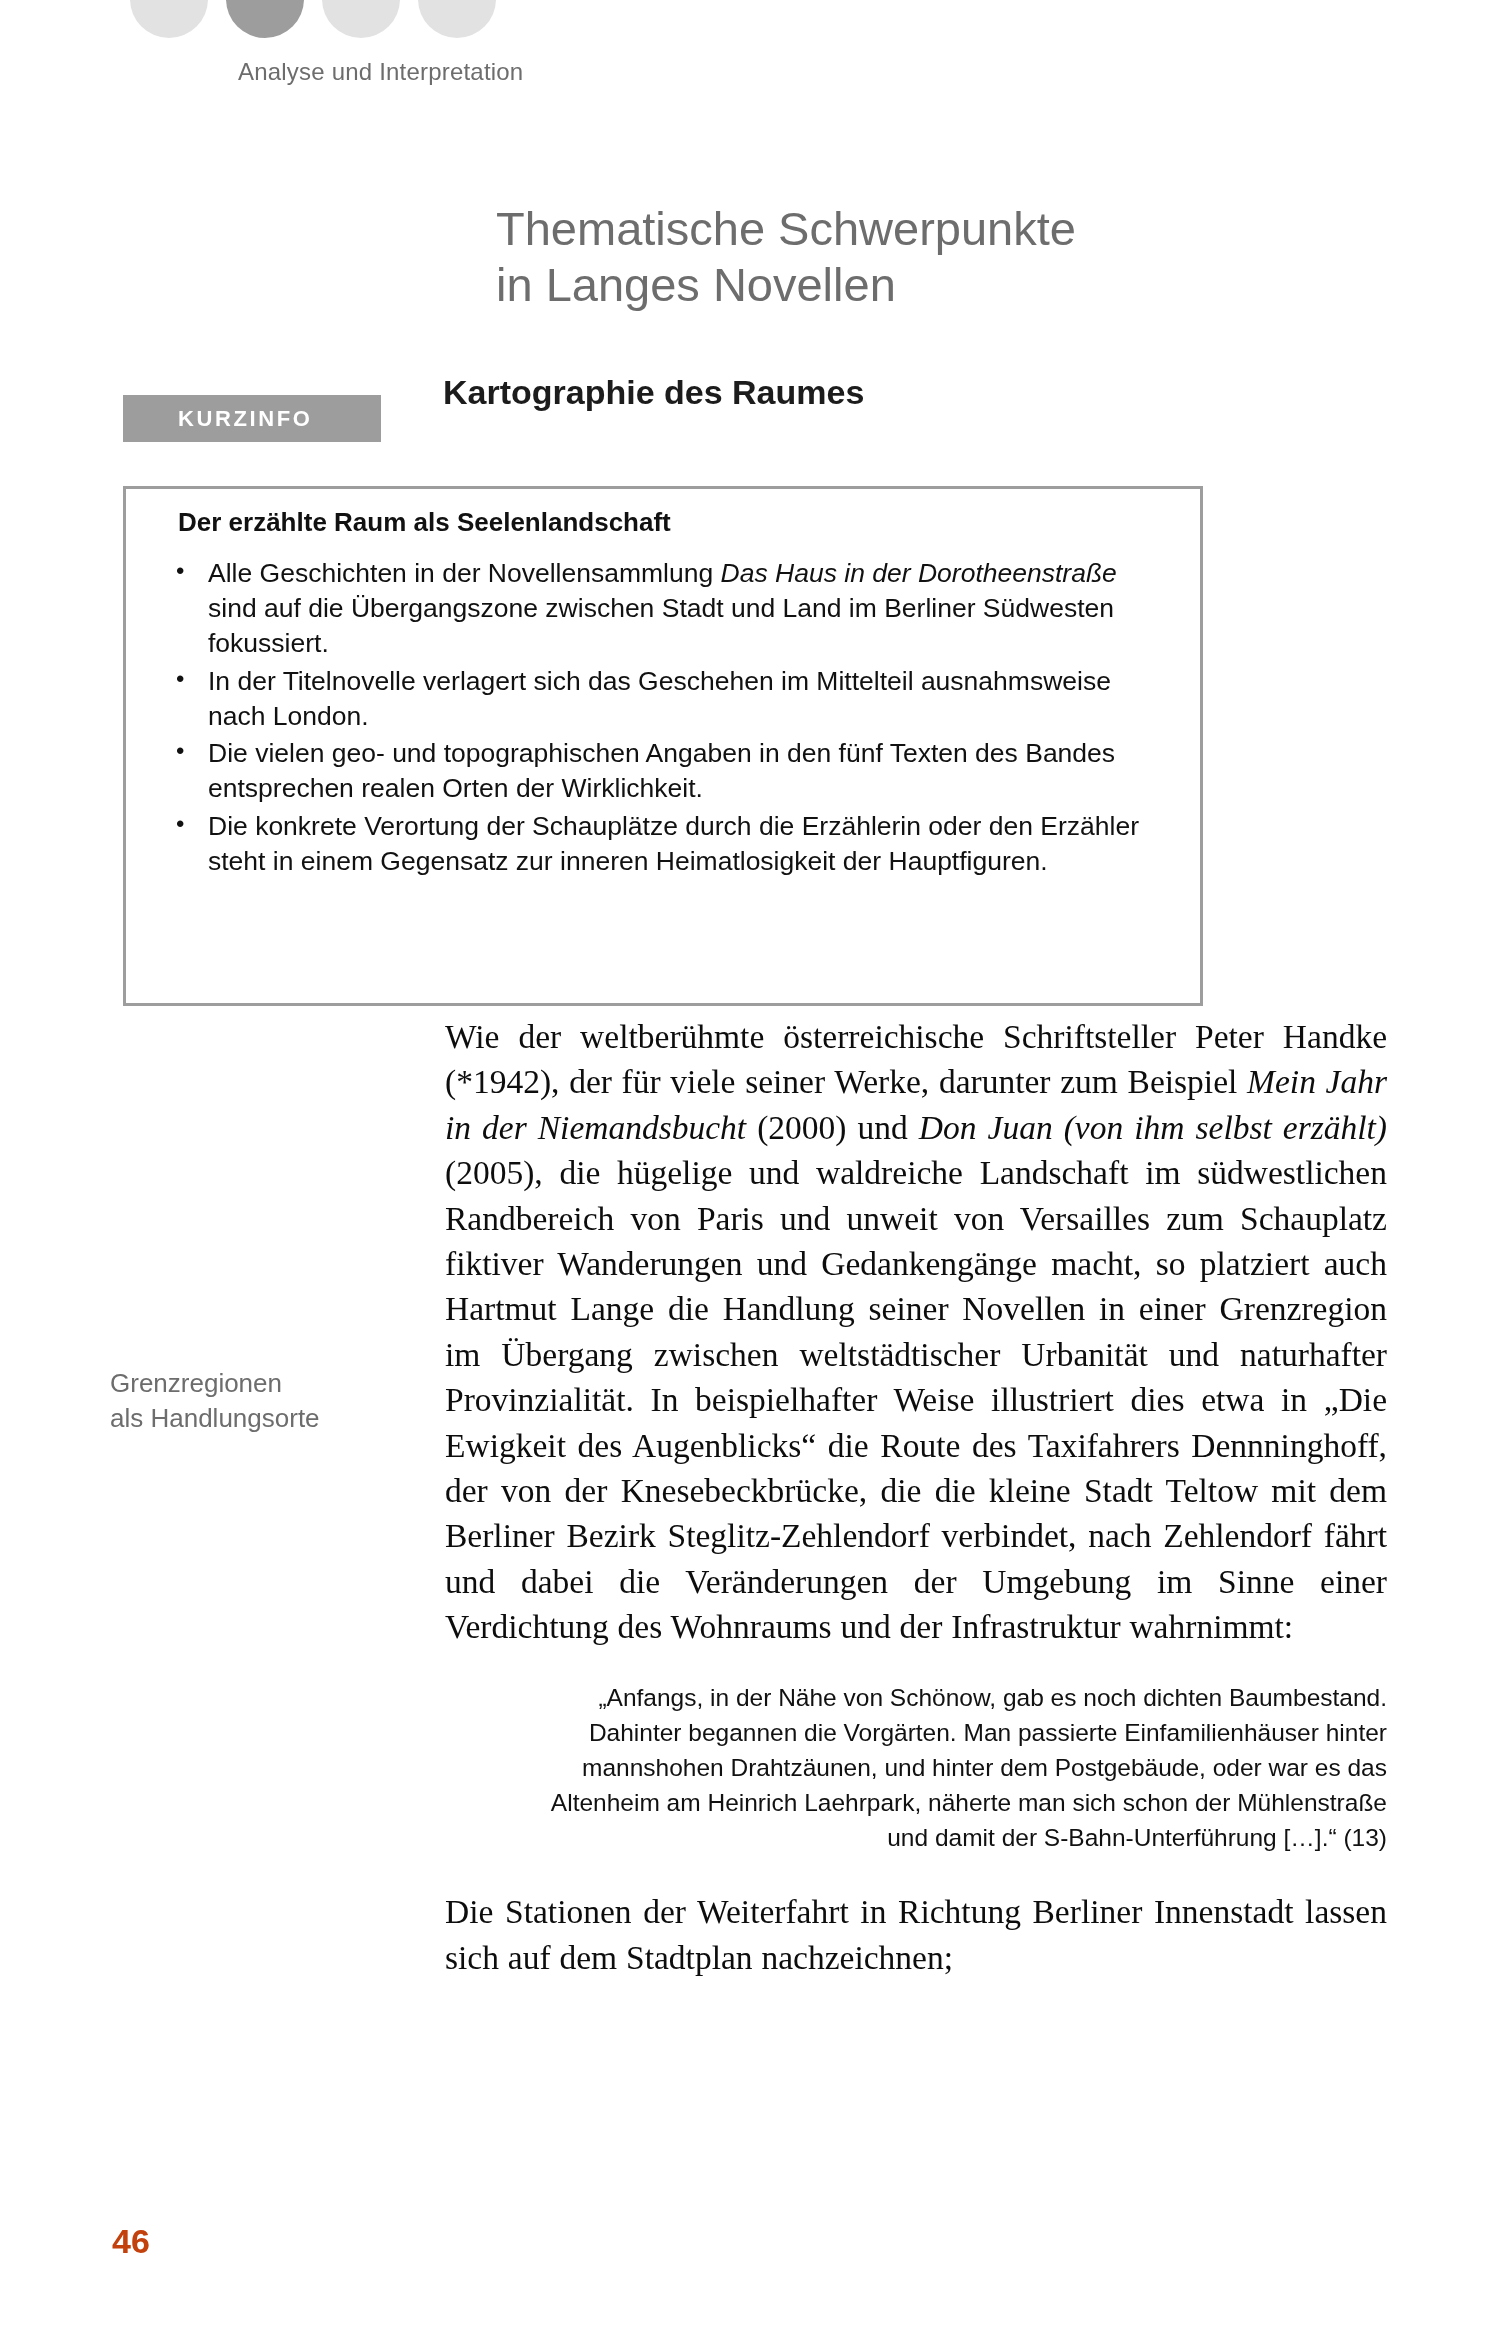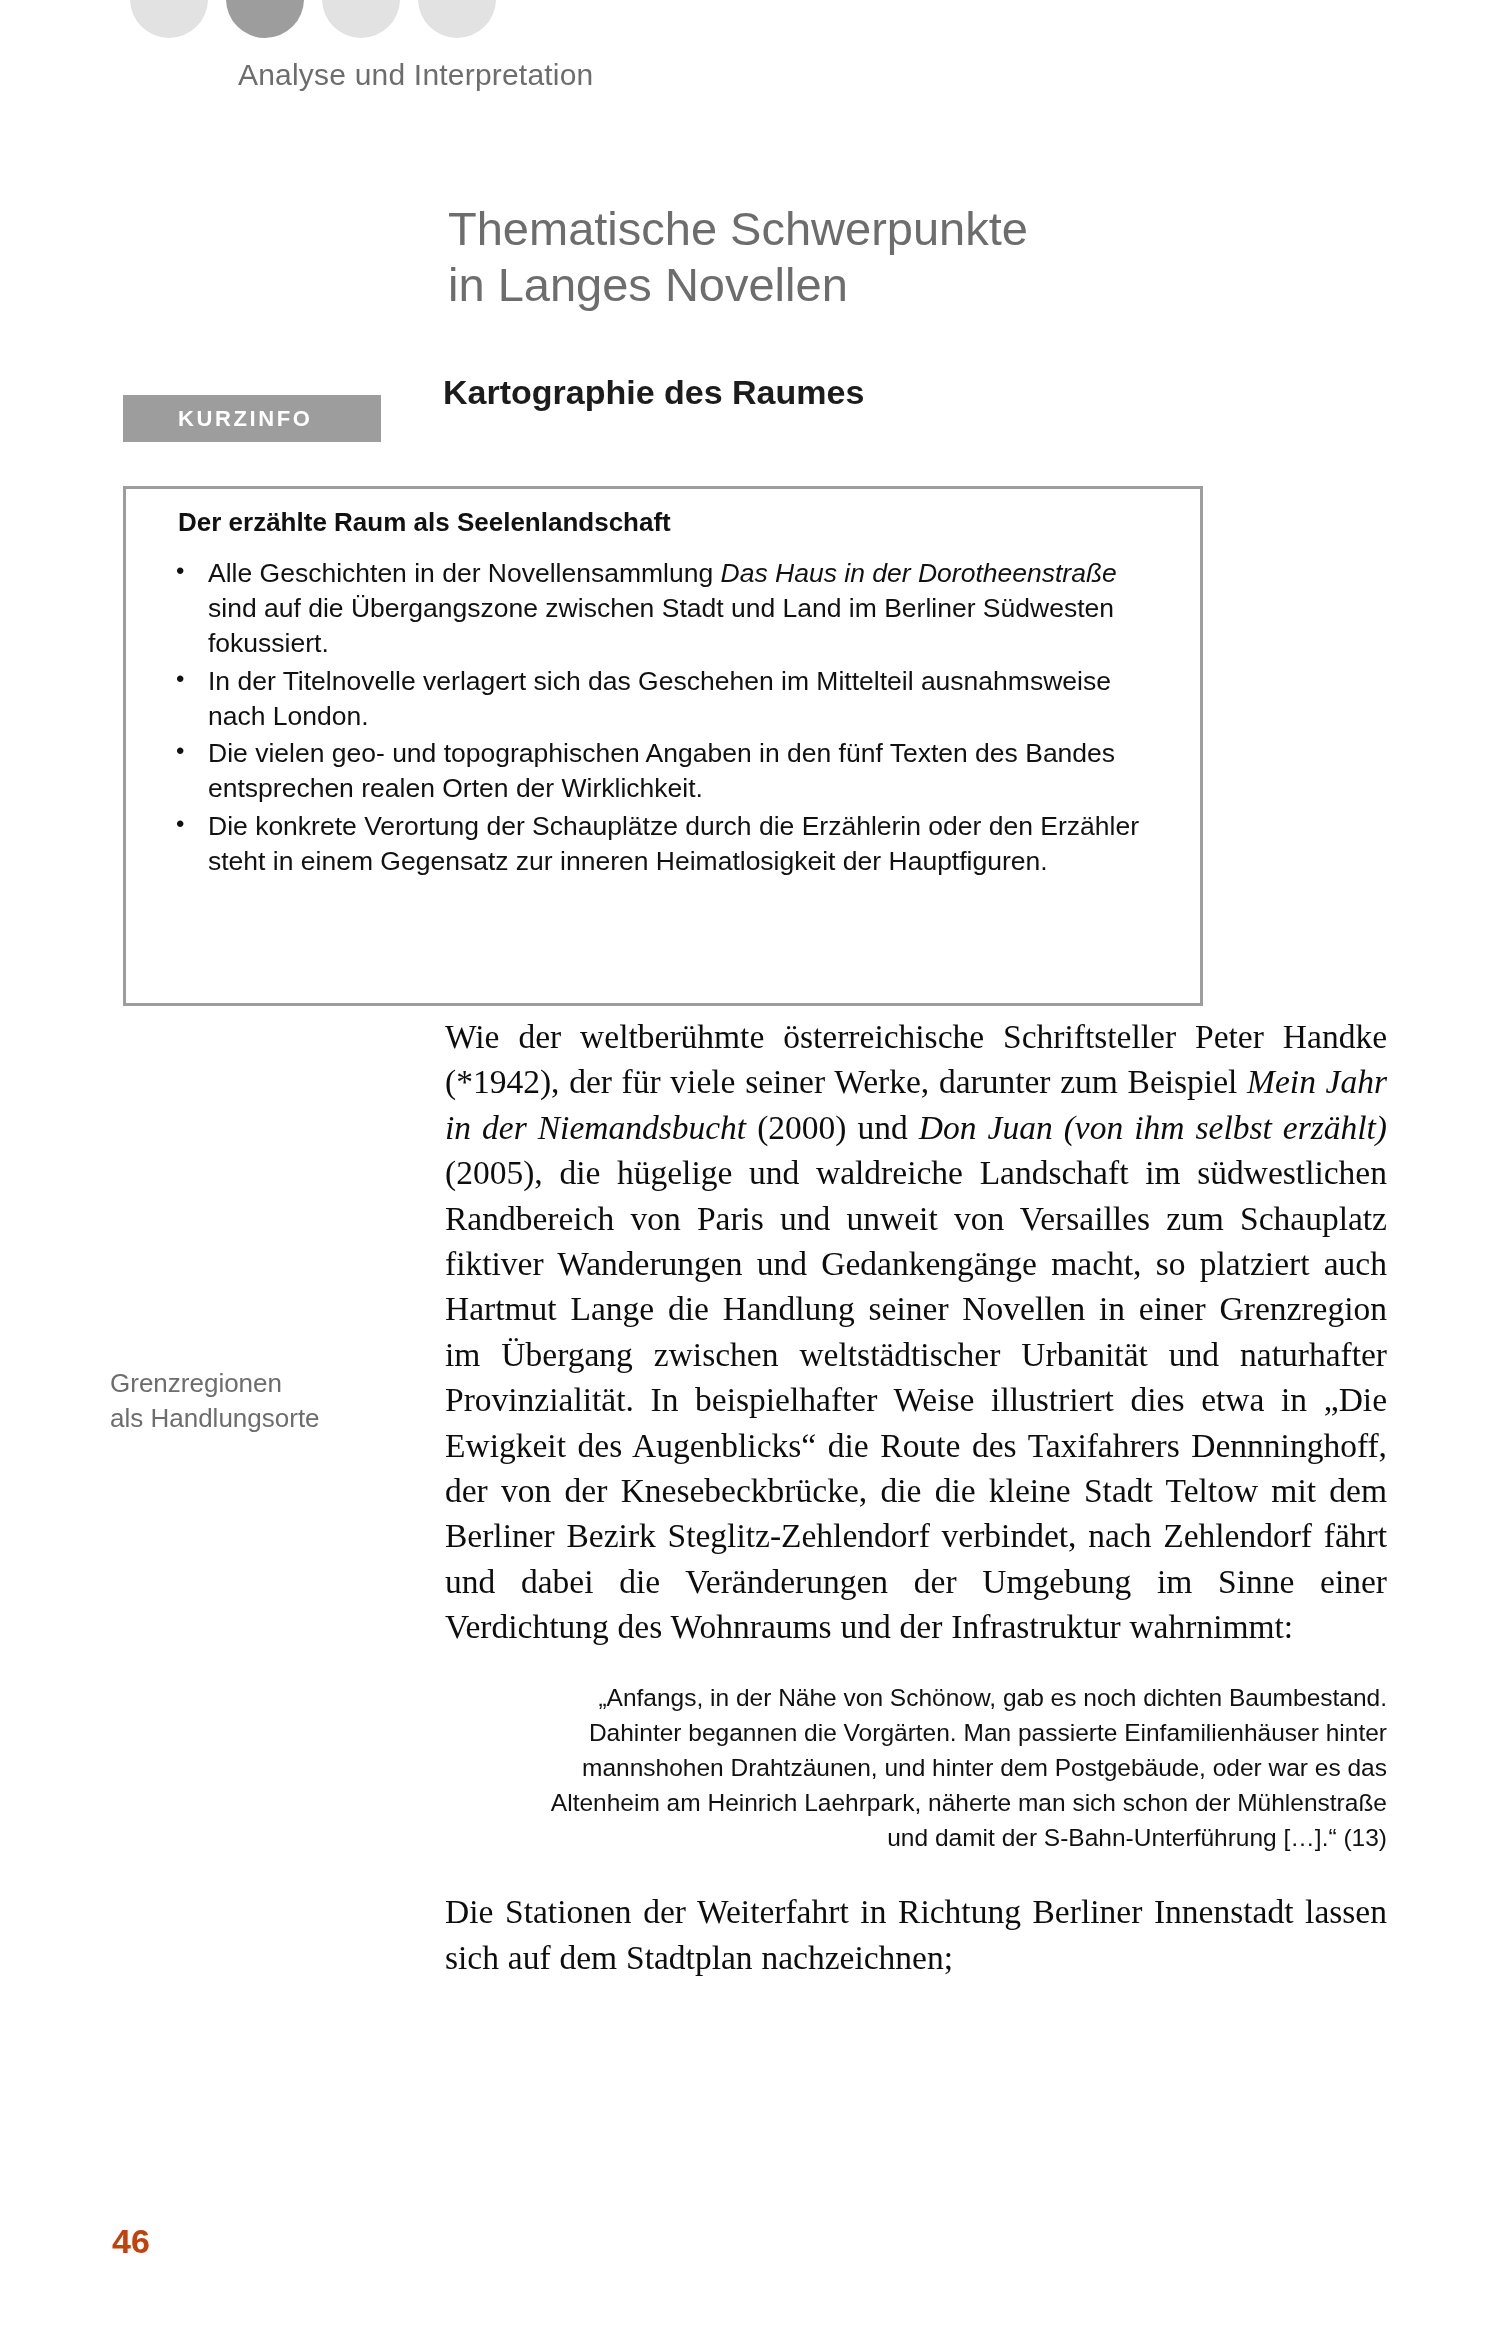--- a/index.html
+++ b/index.html
@@ -26,37 +26,37 @@
     height: 78px;
     border-radius: 0 0 40px 40px;
     background: #e2e2e2;
   }
   .tab.active { background: #9d9d9d; }
 
   .chapter-label {
     position: absolute;
     top: 58px;
     left: 238px;
-    font-size: 30px;
+    font-size: 24px;
     color: #6d6d6d;
     letter-spacing: 0.2px;
   }
 
   
   .page-title {
     position: absolute;
     top: 170px;
     left: 448px;
     width: 900px;
     font-size: 47px;
     line-height: 1.18;
     color: #6d6d6d;
     font-weight: 400;
   }
-  .page-title span { display: block; }
+  .page-title span { display: block; margin-left: 48px; }
 
   
   .section-heading {
     position: absolute;
     top: 345px;
     left: 443px;
     width: 900px;
     font-size: 34px;
     font-weight: bold;
     color: #1c1c1c;

